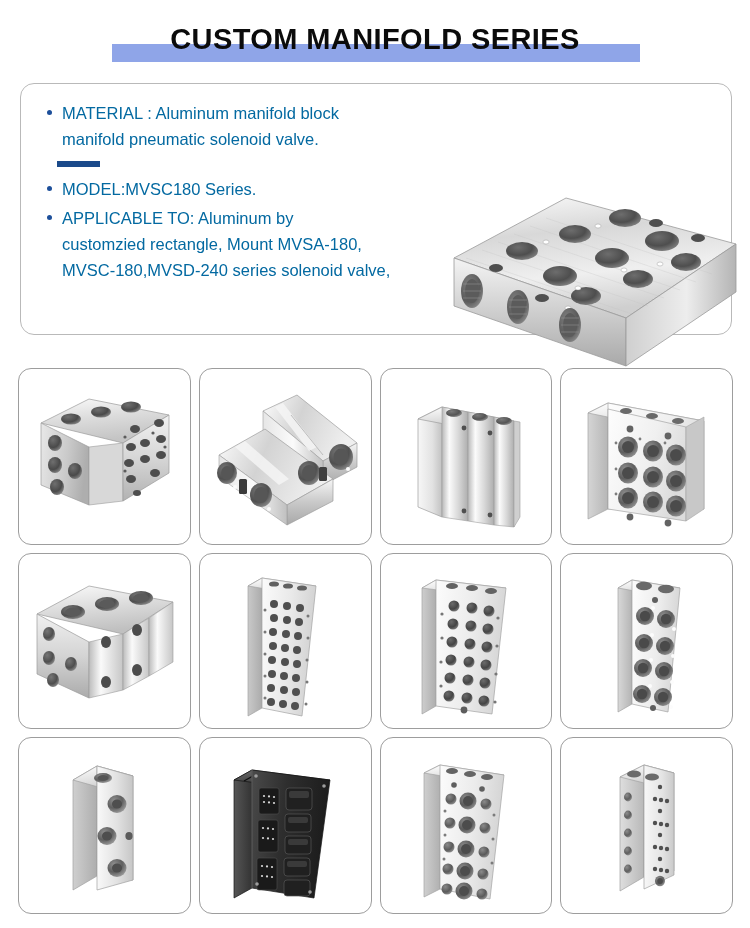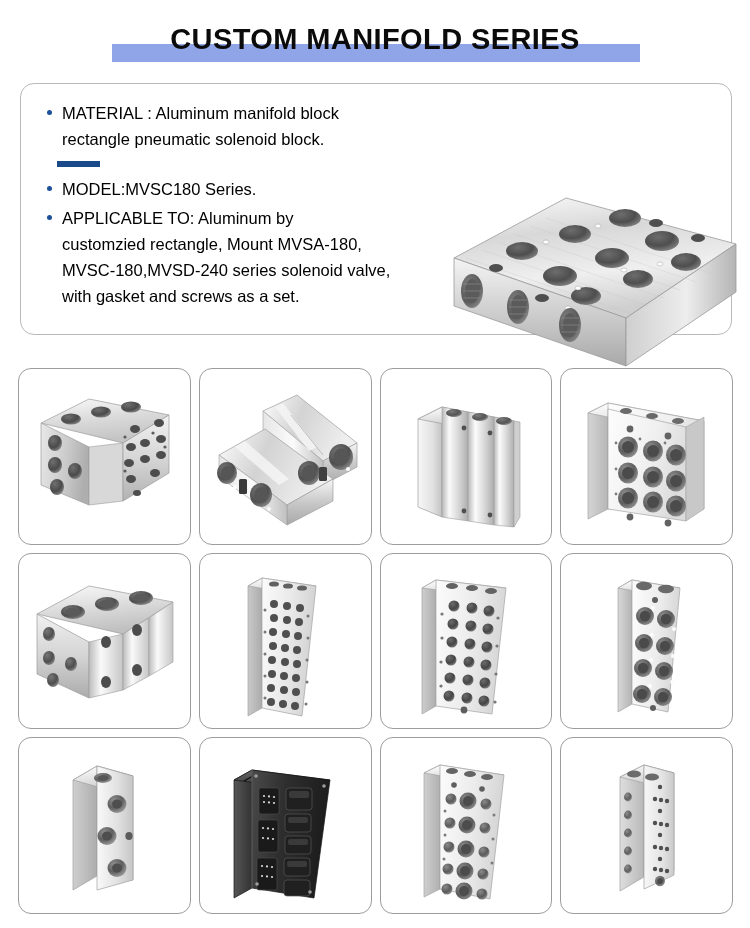--- a/index.html
+++ b/index.html
@@ -56,21 +56,21 @@
   .info-text {
     position: absolute;
     left: 22px; top: 16px;
     width: 400px;
   }
   .bullet-row {
     position: relative;
     padding-left: 19px;
     font-size: 16.5px;
     line-height: 26px;
-    color: #000000;
+    color: #0369a1;
   }
   .bullet-row .dot {
     position: absolute;
     left: 4px; top: 10px;
     width: 5px; height: 5px;
     border-radius: 50%;
     background: #1d4f9a;
   }
   .divider {
     width: 43px; height: 6px;
@@ -120,38 +120,37 @@
     <div class="title-text">CUSTOM MANIFOLD SERIES</div>
   </div>
 
   <div class="info-panel">
 
     <div class="info-text">
 
       <div class="bullet-row">
         <span class="dot"></span>
         <div>MATERIAL : Aluminum manifold block</div>
-        <div>rectangle pneumatic solenoid block.</div>
+        <div>manifold pneumatic solenoid valve.</div>
       </div>
 
       <div class="divider"></div>
 
       <div class="bullet-row">
         <span class="dot"></span>
         <div>MODEL:MVSC180 Series.</div>
       </div>
 
       <div class="gap-sm"></div>
 
       <div class="bullet-row">
         <span class="dot"></span>
         <div>APPLICABLE TO: Aluminum by</div>
         <div>customzied rectangle, Mount MVSA-180,</div>
         <div>MVSC-180,MVSD-240 series solenoid valve,</div>
-        <div>with gasket and screws as a set.</div>
       </div>
 
     </div>
 
     <div class="hero">
       <svg width="295" height="200" viewBox="0 0 295 200">
         <defs>
           <linearGradient id="hTop" x1="0" y1="0" x2="0.25" y2="1">
             <stop offset="0%" stop-color="#fbfbfb"></stop>
             <stop offset="35%" stop-color="#d8d8d8"></stop>

